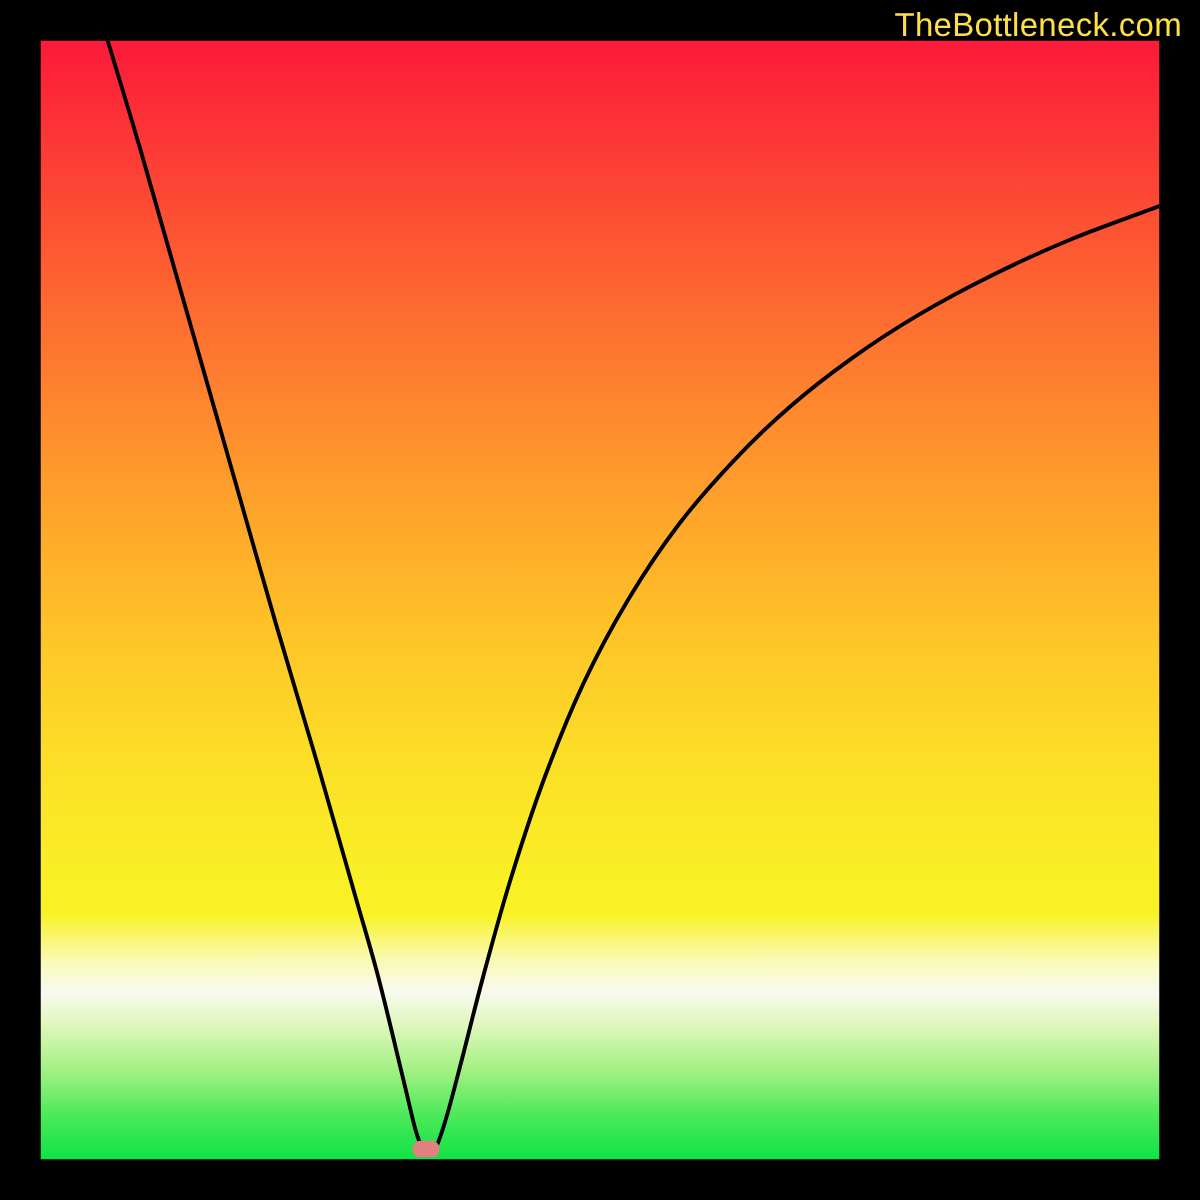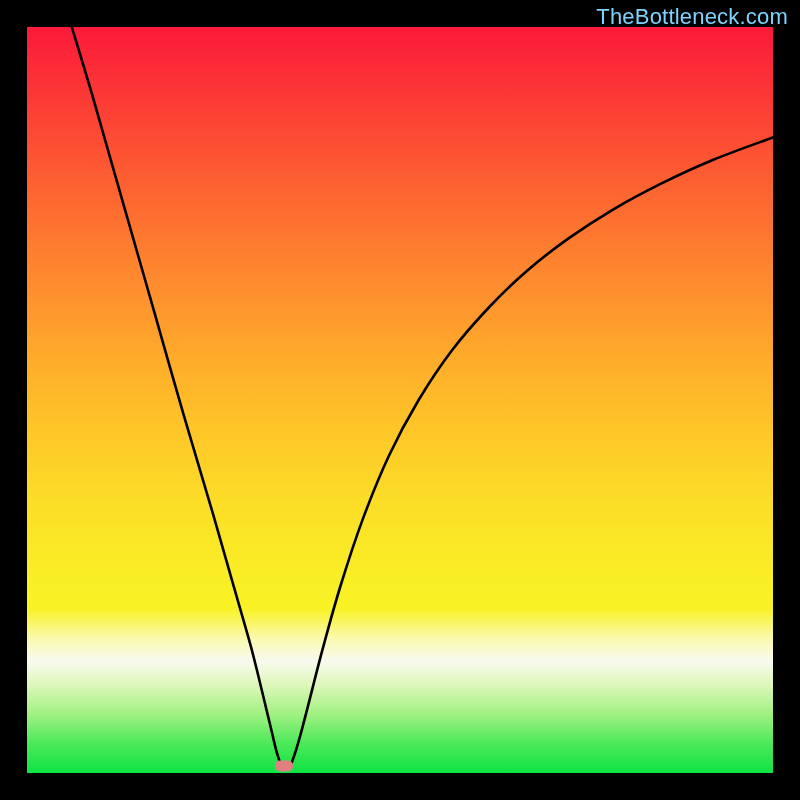--- a/index.html
+++ b/index.html
@@ -10,21 +10,21 @@
     height: 800px;
     background: #000000;
   }
   .watermark {
     position: absolute;
     top: 4px;
     right: 12px;
     font-family: Arial, Helvetica, sans-serif;
     font-size: 22px;
     font-weight: 500;
-    color: #7dd3fc;
+    color: #fde047;
     letter-spacing: 0.2px;
     z-index: 20;
   }
   .plot-area {
     position: absolute;
     left: 27px;
     top: 27px;
     width: 746px;
     height: 746px;
     overflow: hidden;

